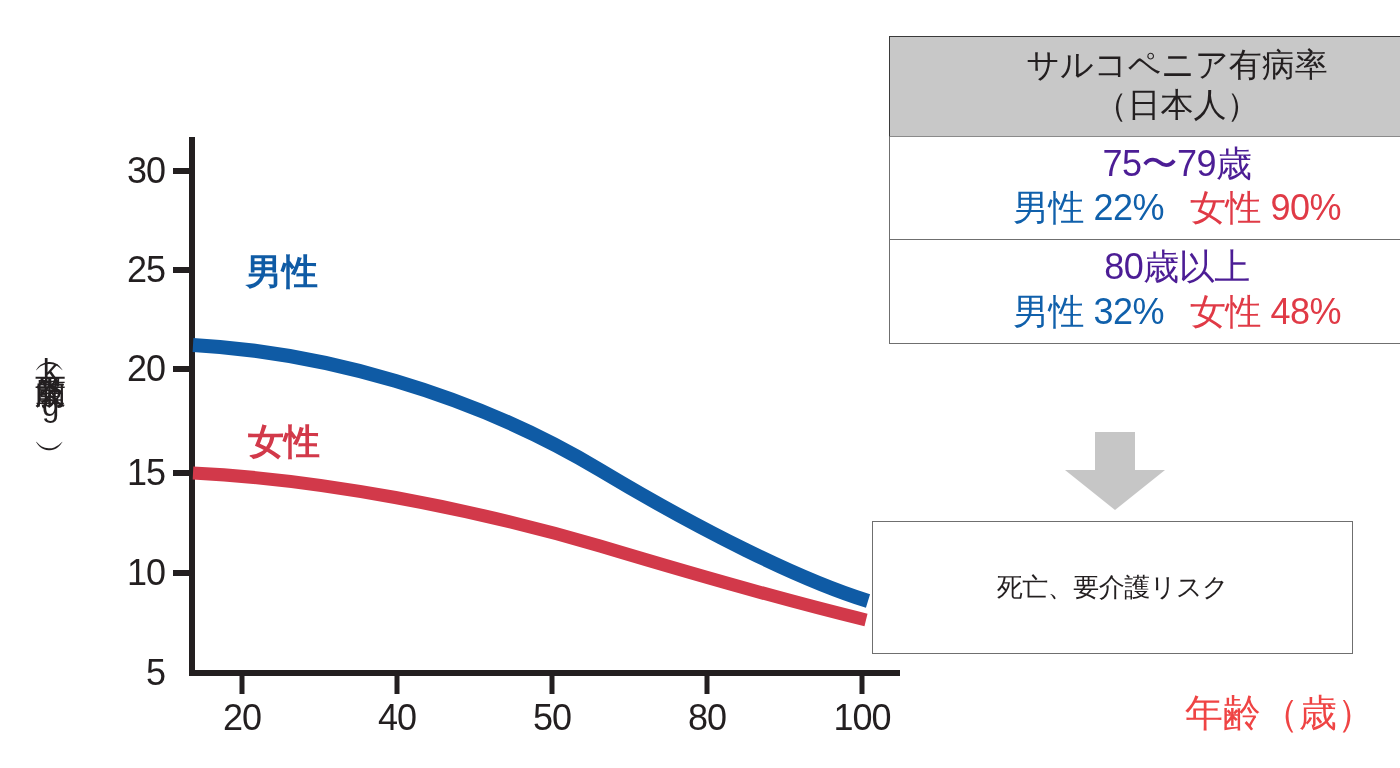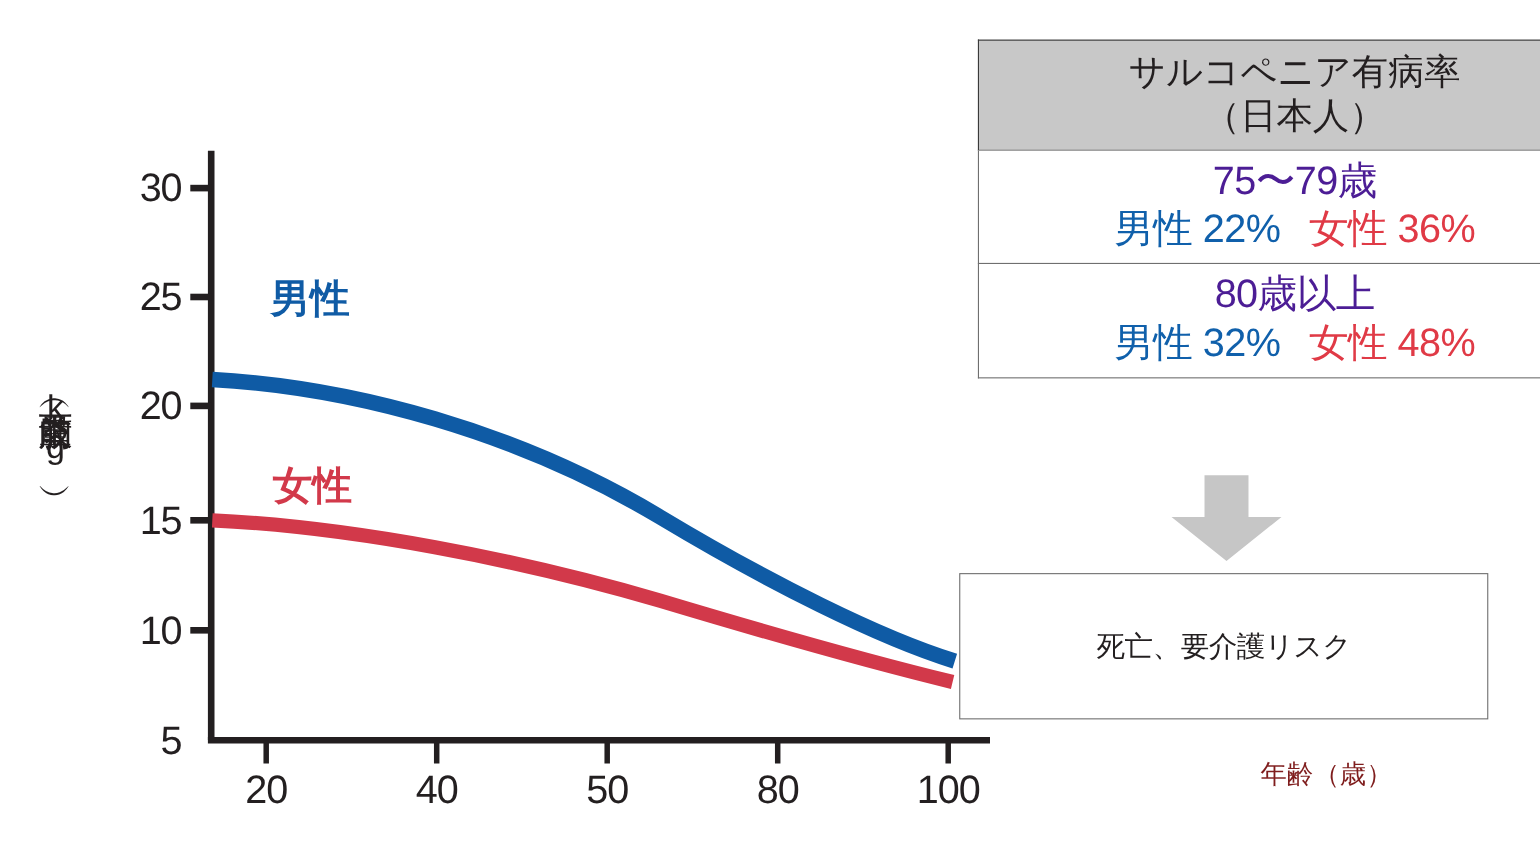--- a/index.html
+++ b/index.html
@@ -42,23 +42,23 @@
   .xtick-label{
     position:absolute;
     width:110px;
     text-align:center;
     font-size:36px;
     color:#231f20;
     letter-spacing:-1px;
   }
   .xaxis-title{
     position:absolute;
-    left:1146px;top:688px;
-    font-size:24px;
-    color:#7f1d1d;
+    left:1185px;top:688px;
+    font-size:38px;
+    color:#ef4444;
     white-space:nowrap;
   }
 
   .series-label{
     position:absolute;
     font-size:36px;
     font-weight:600;
     white-space:nowrap;
   }
   .series-label.male{left:246px;top:248px;color:#0f5ba5;}
@@ -191,21 +191,21 @@
   <div class="panel">
 
     <div class="panel-header">
       <div>サルコペニア有病率</div>
       <div>（日本人）</div>
     </div>
 
     <div class="panel-row">
       <div class="row-age">75〜79歳</div>
       <div class="row-vals">
-        <span class="val-male">男性 22%</span><span class="val-female">女性 36%</span>
+        <span class="val-male">男性 22%</span><span class="val-female">女性 90%</span>
       </div>
     </div>
 
     <div class="panel-row">
       <div class="row-age">80歳以上</div>
       <div class="row-vals">
         <span class="val-male">男性 32%</span><span class="val-female">女性 48%</span>
       </div>
     </div>
   </div>

